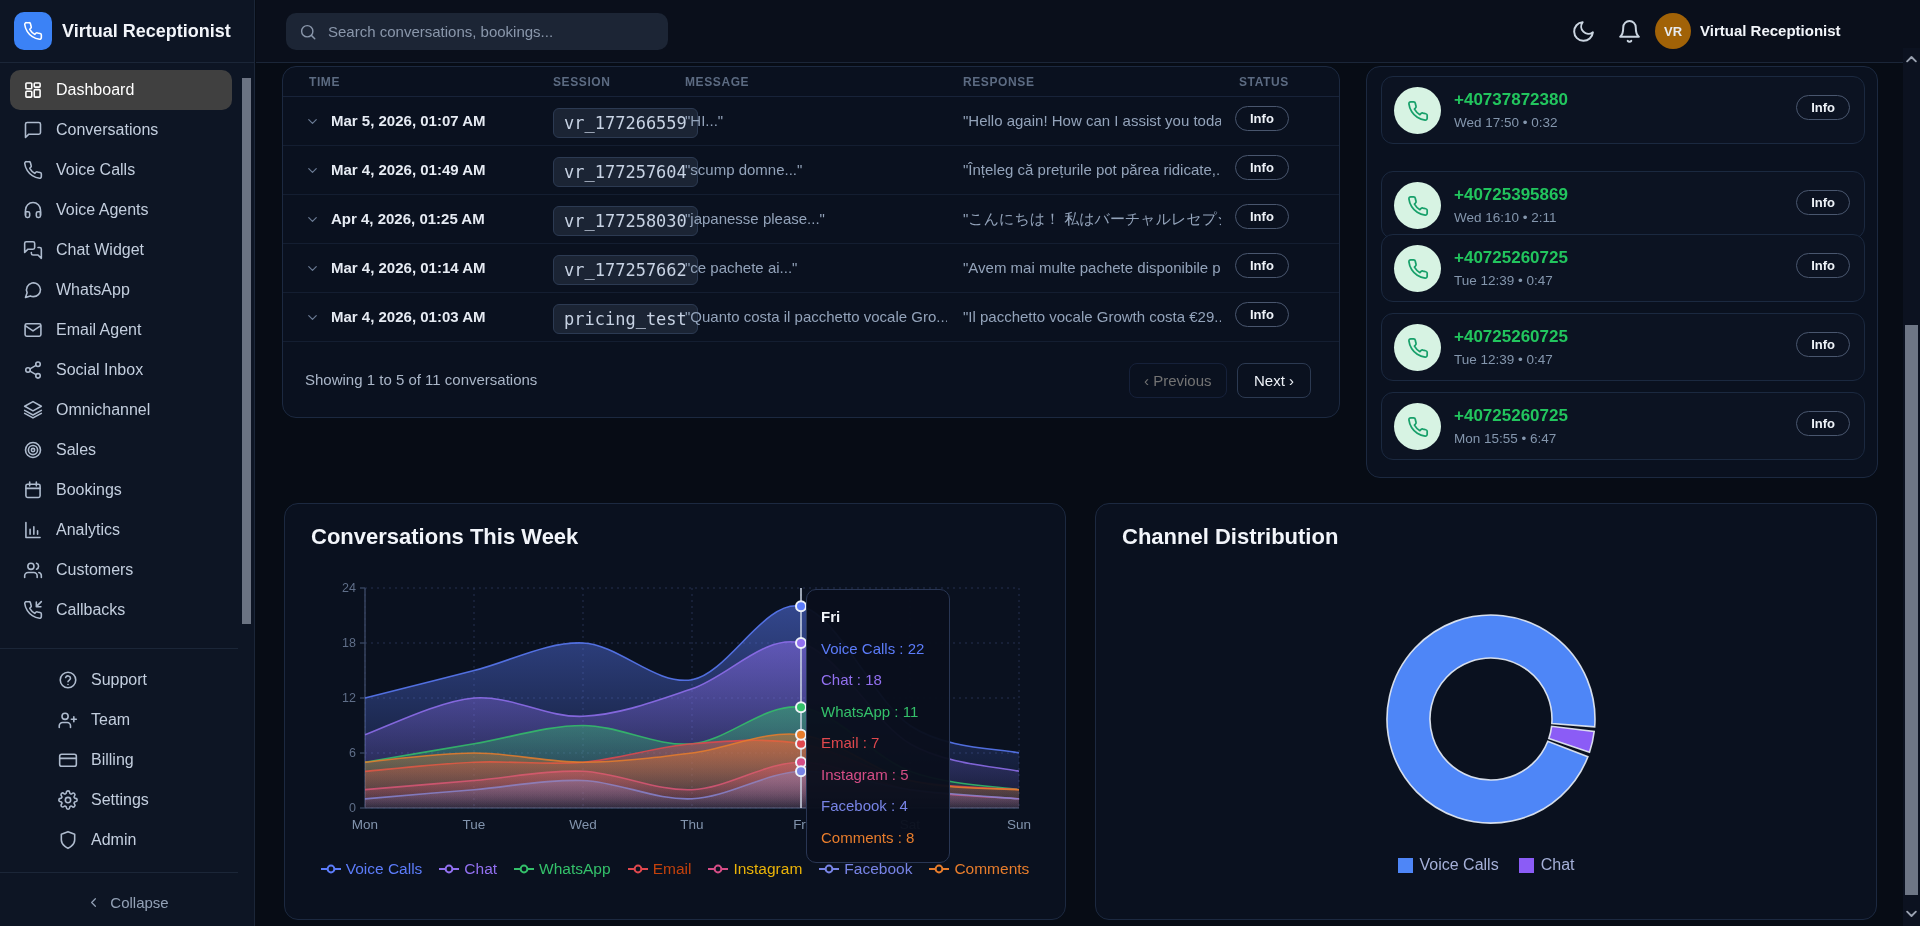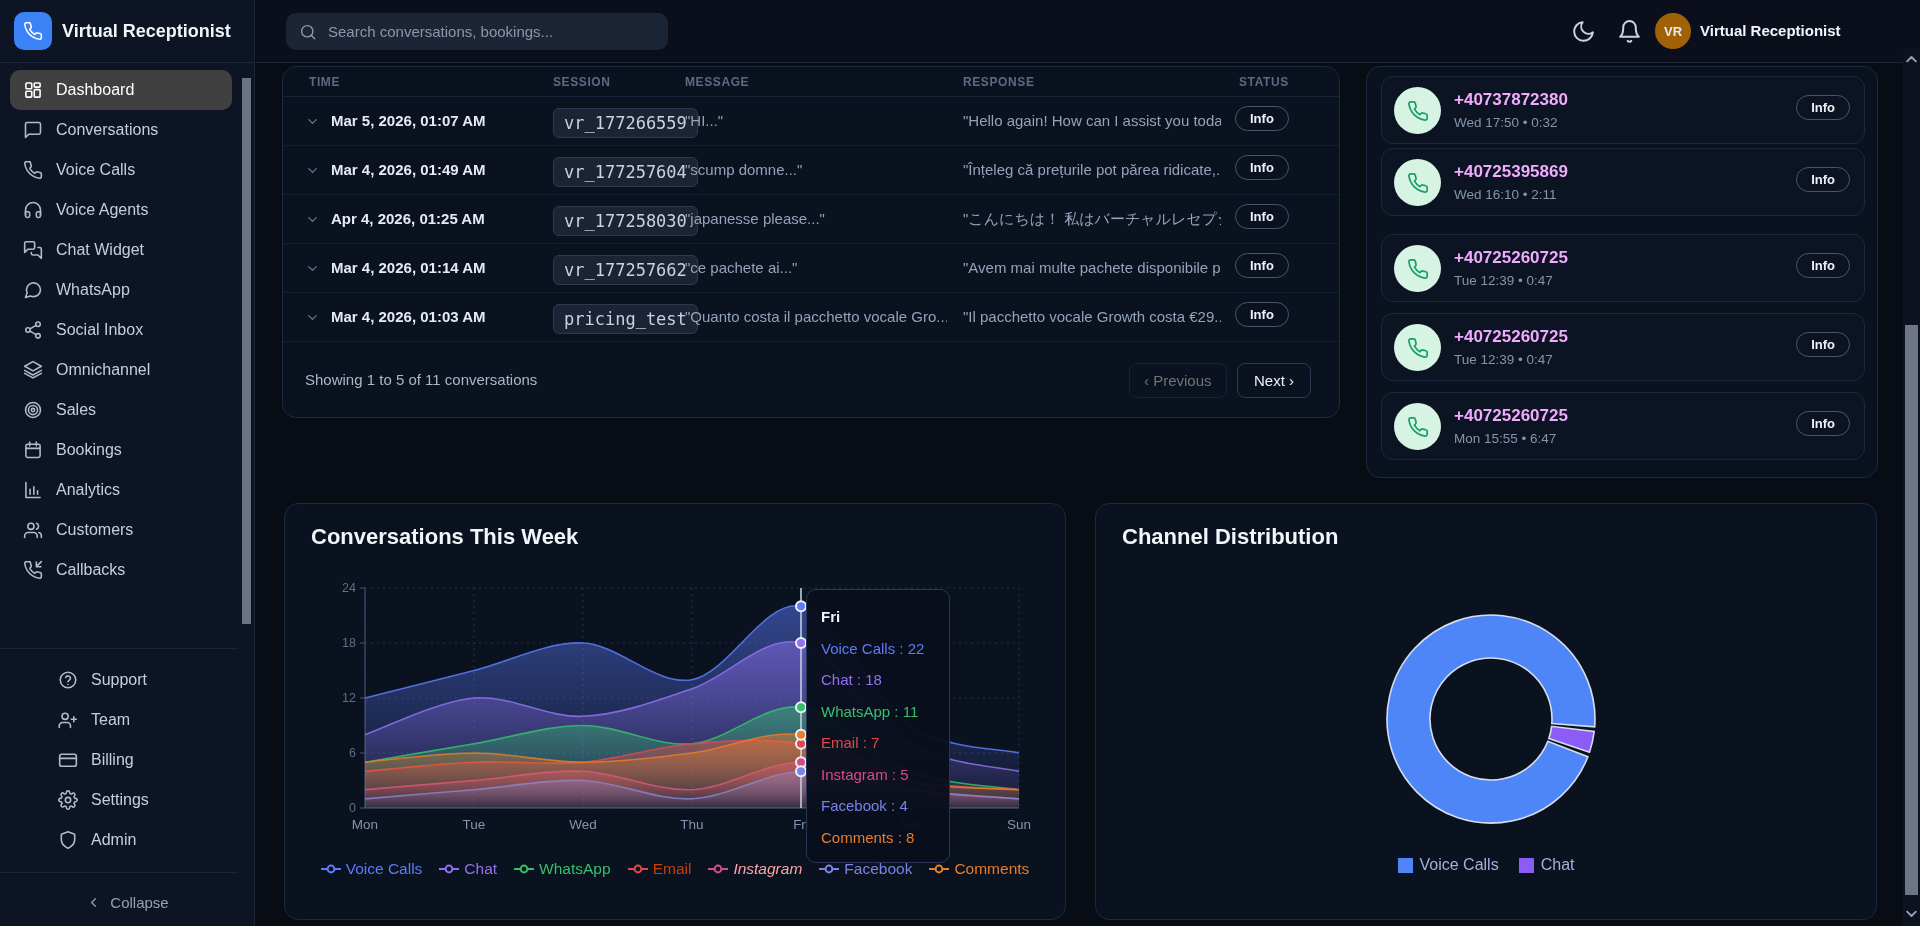--- a/index.html
+++ b/index.html
@@ -82,21 +82,21 @@
     font-family:"Liberation Sans",sans-serif; }
   #next-btn { position:absolute; left:954px; top:22px; border:1px solid #2c3a52; border-radius:8px;
     padding:8px 16px; color:#eef2f8; font-size:15px; background:transparent; cursor:pointer;
     font-family:"Liberation Sans",sans-serif; }
 
   
   .call-item { position:absolute; left:14px; width:484px; height:68px; background:#0c1322;
     border:1px solid #1b2940; border-radius:12px; }
   .call-avatar { position:absolute; left:12px; top:10px; width:47px; height:47px; border-radius:50%;
     background:#d7f3e3; color:#17a06a; display:flex; align-items:center; justify-content:center; }
-  .call-number { position:absolute; left:72px; top:13px; font-size:17px; font-weight:bold; color:#f0abfc; }
+  .call-number { position:absolute; left:72px; top:13px; font-size:17px; font-weight:bold; color:#22c55e; }
   .call-meta { position:absolute; left:72px; top:38px; font-size:13.5px; color:#8496ad; }
   .call-item .info-pill { position:absolute; right:14px; top:18px; }
 
   
   .card-title { position:absolute; left:26px; top:20px; font-size:22px; font-weight:bold; color:#f2f5fa; }
   #area-svg { position:absolute; left:36px; top:64px; }
   #tooltip { position:absolute; left:521px; top:85px; width:144px; height:274px;
     background:rgba(9,15,28,.96); border:1px solid #293654; border-radius:10px;
     padding:11px 14px; font-size:15px; line-height:31.5px; z-index:5; }
   #tooltip .tt-title { color:#f2f5fa; font-weight:bold; }
@@ -174,20 +174,29 @@
         </span>
         <span>Chat Widget</span>
       </div>
       <div class="nav-item">
         <span class="ni-icon">
           <svg viewBox="0 0 24 24" width="100%" height="100%" fill="none" stroke="currentColor" stroke-width="1.9" stroke-linecap="round" stroke-linejoin="round">
             <path d="M21 11.5a8.4 8.4 0 0 1-8.5 8.4 8.6 8.6 0 0 1-3.7-.8L3 21l1.9-5.8a8.4 8.4 0 1 1 16.1-3.7z"></path>
           </svg>
         </span>
         <span>WhatsApp</span>
+      </div>
+      <div class="nav-item">
+        <span class="ni-icon">
+          <svg viewBox="0 0 24 24" width="100%" height="100%" fill="none" stroke="currentColor" stroke-width="1.9" stroke-linecap="round" stroke-linejoin="round">
+            <rect x="2.5" y="4.5" width="19" height="15" rx="2"></rect>
+            <path d="M3 7l9 6 9-6"></path>
+          </svg>
+        </span>
+        <span>Email Agent</span>
       </div>
       <div class="nav-item">
         <span class="ni-icon">
           <svg viewBox="0 0 24 24" width="100%" height="100%" fill="none" stroke="currentColor" stroke-width="1.9" stroke-linecap="round" stroke-linejoin="round">
             <circle cx="18" cy="5" r="2.7"></circle>
             <circle cx="6" cy="12" r="2.7"></circle>
             <circle cx="18" cy="19" r="2.7"></circle>
             <path d="M8.4 13.4l7.2 4.2M15.6 6.4L8.4 10.6"></path>
           </svg>
         </span>
@@ -412,21 +421,21 @@
         <span style="width:22px;height:22px;display:flex">
           <svg viewBox="0 0 24 24" width="100%" height="100%" fill="none" stroke="currentColor" stroke-width="1.9" stroke-linecap="round" stroke-linejoin="round">
             <path d="M22 16.9v3a2 2 0 0 1-2.2 2 19.8 19.8 0 0 1-8.6-3.1A19.5 19.5 0 0 1 5.2 12.8 19.8 19.8 0 0 1 2.1 4.2 2 2 0 0 1 4.1 2h3a2 2 0 0 1 2 1.7c.1 1 .4 2 .7 2.9a2 2 0 0 1-.5 2.1L8.1 10a16 16 0 0 0 6 6l1.3-1.3a2 2 0 0 1 2.1-.4c1 .3 2 .5 3 .7a2 2 0 0 1 1.6 2z"></path>
           </svg>
         </span>
       </span>
       <span class="call-number">+40737872380</span>
       <span class="call-meta">Wed 17:50 • 0:32</span>
       <button class="info-pill">Info</button>
     </div>
-    <div class="call-item" style="top: 81px;">
+    <div class="call-item" style="top: 104px;">
       <span class="call-avatar">
         <span style="width:22px;height:22px;display:flex">
           <svg viewBox="0 0 24 24" width="100%" height="100%" fill="none" stroke="currentColor" stroke-width="1.9" stroke-linecap="round" stroke-linejoin="round">
             <path d="M22 16.9v3a2 2 0 0 1-2.2 2 19.8 19.8 0 0 1-8.6-3.1A19.5 19.5 0 0 1 5.2 12.8 19.8 19.8 0 0 1 2.1 4.2 2 2 0 0 1 4.1 2h3a2 2 0 0 1 2 1.7c.1 1 .4 2 .7 2.9a2 2 0 0 1-.5 2.1L8.1 10a16 16 0 0 0 6 6l1.3-1.3a2 2 0 0 1 2.1-.4c1 .3 2 .5 3 .7a2 2 0 0 1 1.6 2z"></path>
           </svg>
         </span>
       </span>
       <span class="call-number">+40725395869</span>
       <span class="call-meta">Wed 16:10 • 2:11</span>
       <button class="info-pill">Info</button>
@@ -588,21 +597,21 @@
         </svg>
         <span>WhatsApp</span>
       </div>
       <div class="leg-item" style="color: #c2410c;">
         <svg width="20" height="10">
           <line x1="0" y1="5" x2="20" y2="5" stroke="#e0484e" stroke-width="2"></line>
           <circle cx="10" cy="5" r="3.4" fill="#0a111f" stroke="#e0484e" stroke-width="2"></circle>
         </svg>
         <span>Email</span>
       </div>
-      <div class="leg-item" style="color: #fca5a5; font-style: italic;">
+      <div class="leg-item" style="color: #eab308;">
         <svg width="20" height="10">
           <line x1="0" y1="5" x2="20" y2="5" stroke="#d64d86" stroke-width="2"></line>
           <circle cx="10" cy="5" r="3.4" fill="#0a111f" stroke="#d64d86" stroke-width="2"></circle>
         </svg>
         <span>Instagram</span>
       </div>
       <div class="leg-item" style="color: rgb(120, 132, 230);">
         <svg width="20" height="10">
           <line x1="0" y1="5" x2="20" y2="5" stroke="#7884e6" stroke-width="2"></line>
           <circle cx="10" cy="5" r="3.4" fill="#0a111f" stroke="#7884e6" stroke-width="2"></circle>

